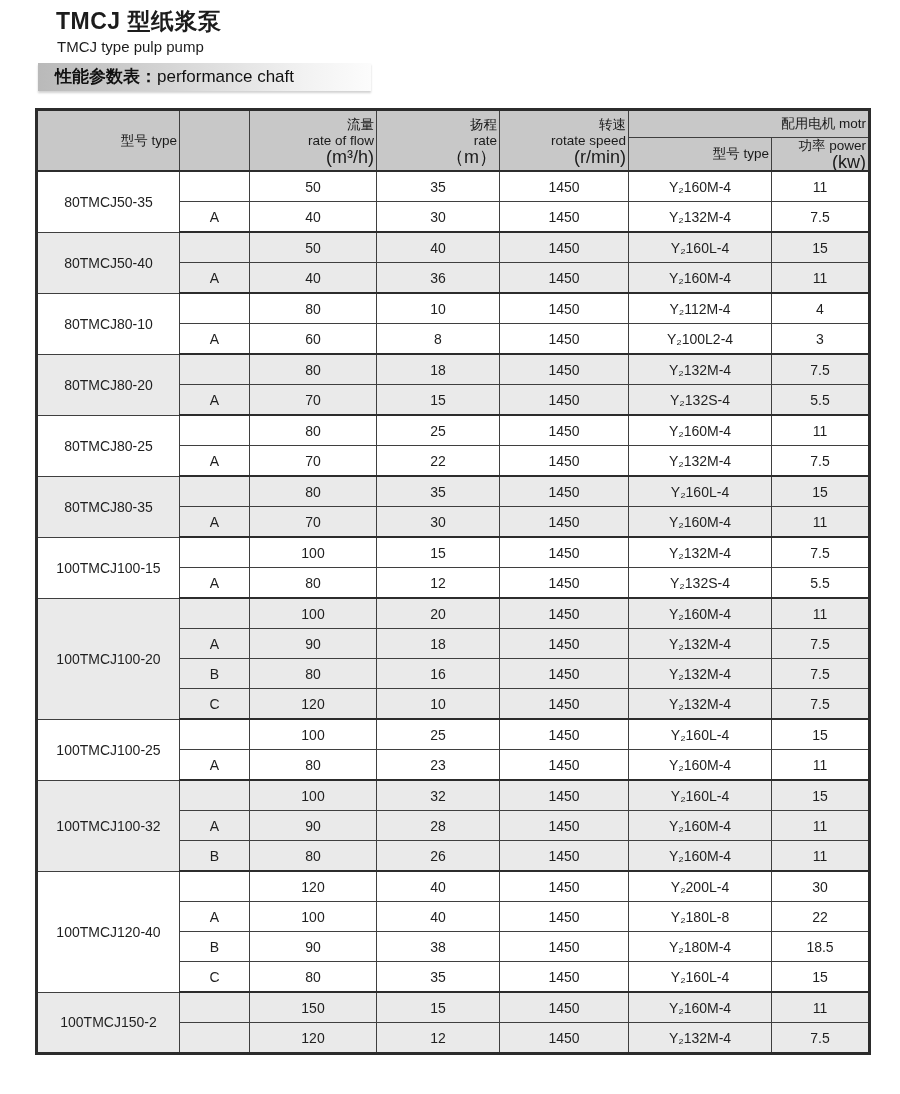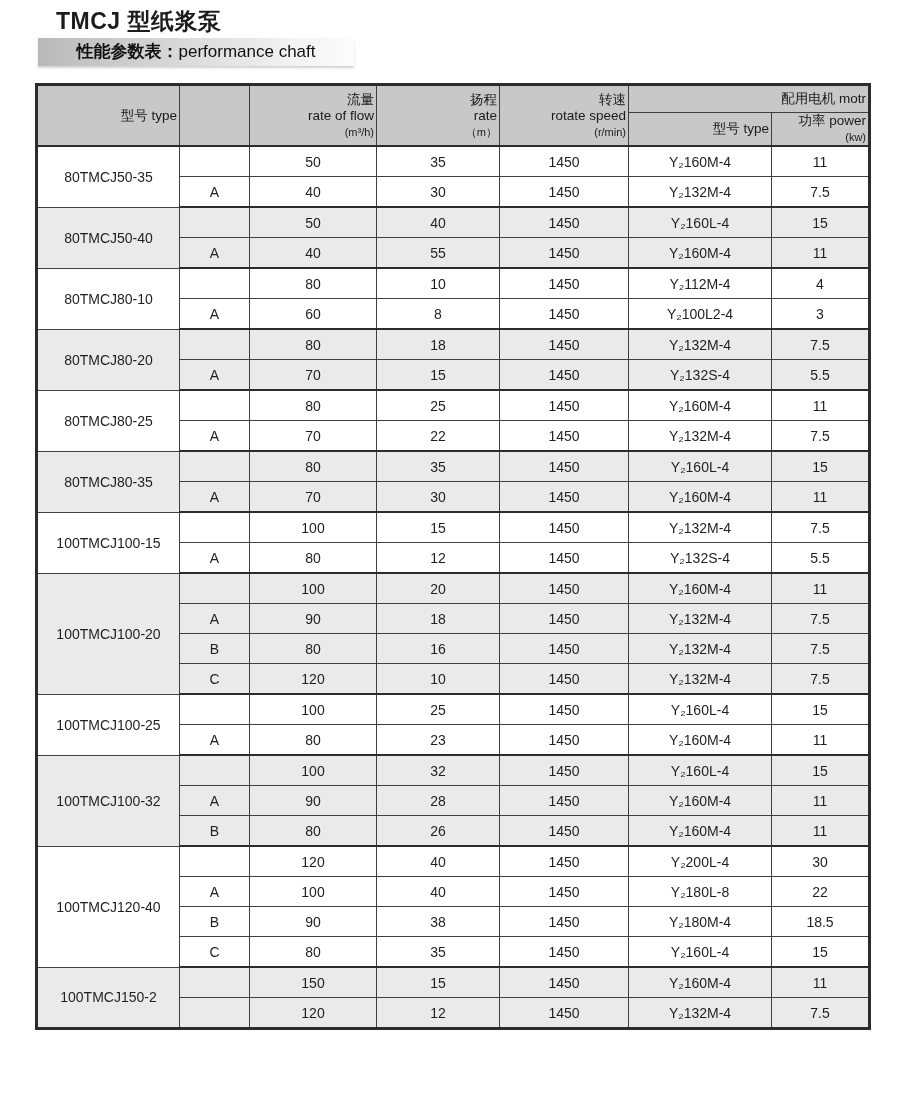--- a/index.html
+++ b/index.html
@@ -27,24 +27,24 @@
   .page-subtitle {
     margin: 0 0 8px 57px;
     font-size: 15px;
     color: #1c1c1c;
   }
   .banner {
     margin-left: 38px;
     width: 316px;
     height: 28px;
     line-height: 28px;
+    padding-left: 17px;
     background: linear-gradient(90deg, #b9b9b9 0%, #d9d9d9 45%, #f2f2f2 80%, #fcfcfc 100%);
     box-shadow: 0 2px 2px rgba(0,0,0,0.18);
     white-space: nowrap;
-    text-align: center;
   }
   .banner .cn { font-weight: bold; font-size: 17px; color: #111; }
   .banner .en { font-size: 17px; color: #111; }
 
   table.perf {
     border-collapse: collapse;
     table-layout: fixed;
     width: 833px;
     margin: 17px 0 0 35px;
     border: 3px solid #2c2c2c;
@@ -68,29 +68,30 @@
   table.perf thead { border-bottom: 2.5px solid #2c2c2c; }
   table.perf tbody td {
     font-size: 14px;
     height: 29px;
     color: #1f1f1f;
     background: #ffffff;
   }
   table.perf tbody tr.shaded td { background: #eaeaea; }
   table.perf tbody tr.group-end td { border-bottom: 2.5px solid #2c2c2c; }
   td.model-cell { font-size: 13.5px; margin-top: 36px; }
-  .unit { font-size: 11px; }
+  .unit { font-size: 18px; }
   .hdr-line { display: block; }
 </style>
 </head>
 <body>
 
 <div class="page">
 
   <h1 class="page-title">TMCJ 型纸浆泵</h1>
+  <div class="page-subtitle">TMCJ type pulp pump</div>
 
   <div class="banner">
     <span class="cn">性能参数表：</span><span class="en">performance chaft</span>
   </div>
 
   <table class="perf">
     <colgroup>
       <col style="width:143px">
       <col style="width:70px">
       <col style="width:127px">
@@ -151,21 +152,21 @@
           <td></td>
           <td>50</td>
           <td>40</td>
           <td>1450</td>
           <td>Y₂160L-4</td>
           <td>15</td>
         </tr>
         <tr class="shaded group-end">
           <td>A</td>
           <td>40</td>
-          <td>55</td>
+          <td>36</td>
           <td>1450</td>
           <td>Y₂160M-4</td>
           <td>11</td>
         </tr>
         <tr class="">
           <td rowspan="2" class="model-cell">80TMCJ80-10</td>
           <td></td>
           <td>80</td>
           <td>10</td>
           <td>1450</td>

